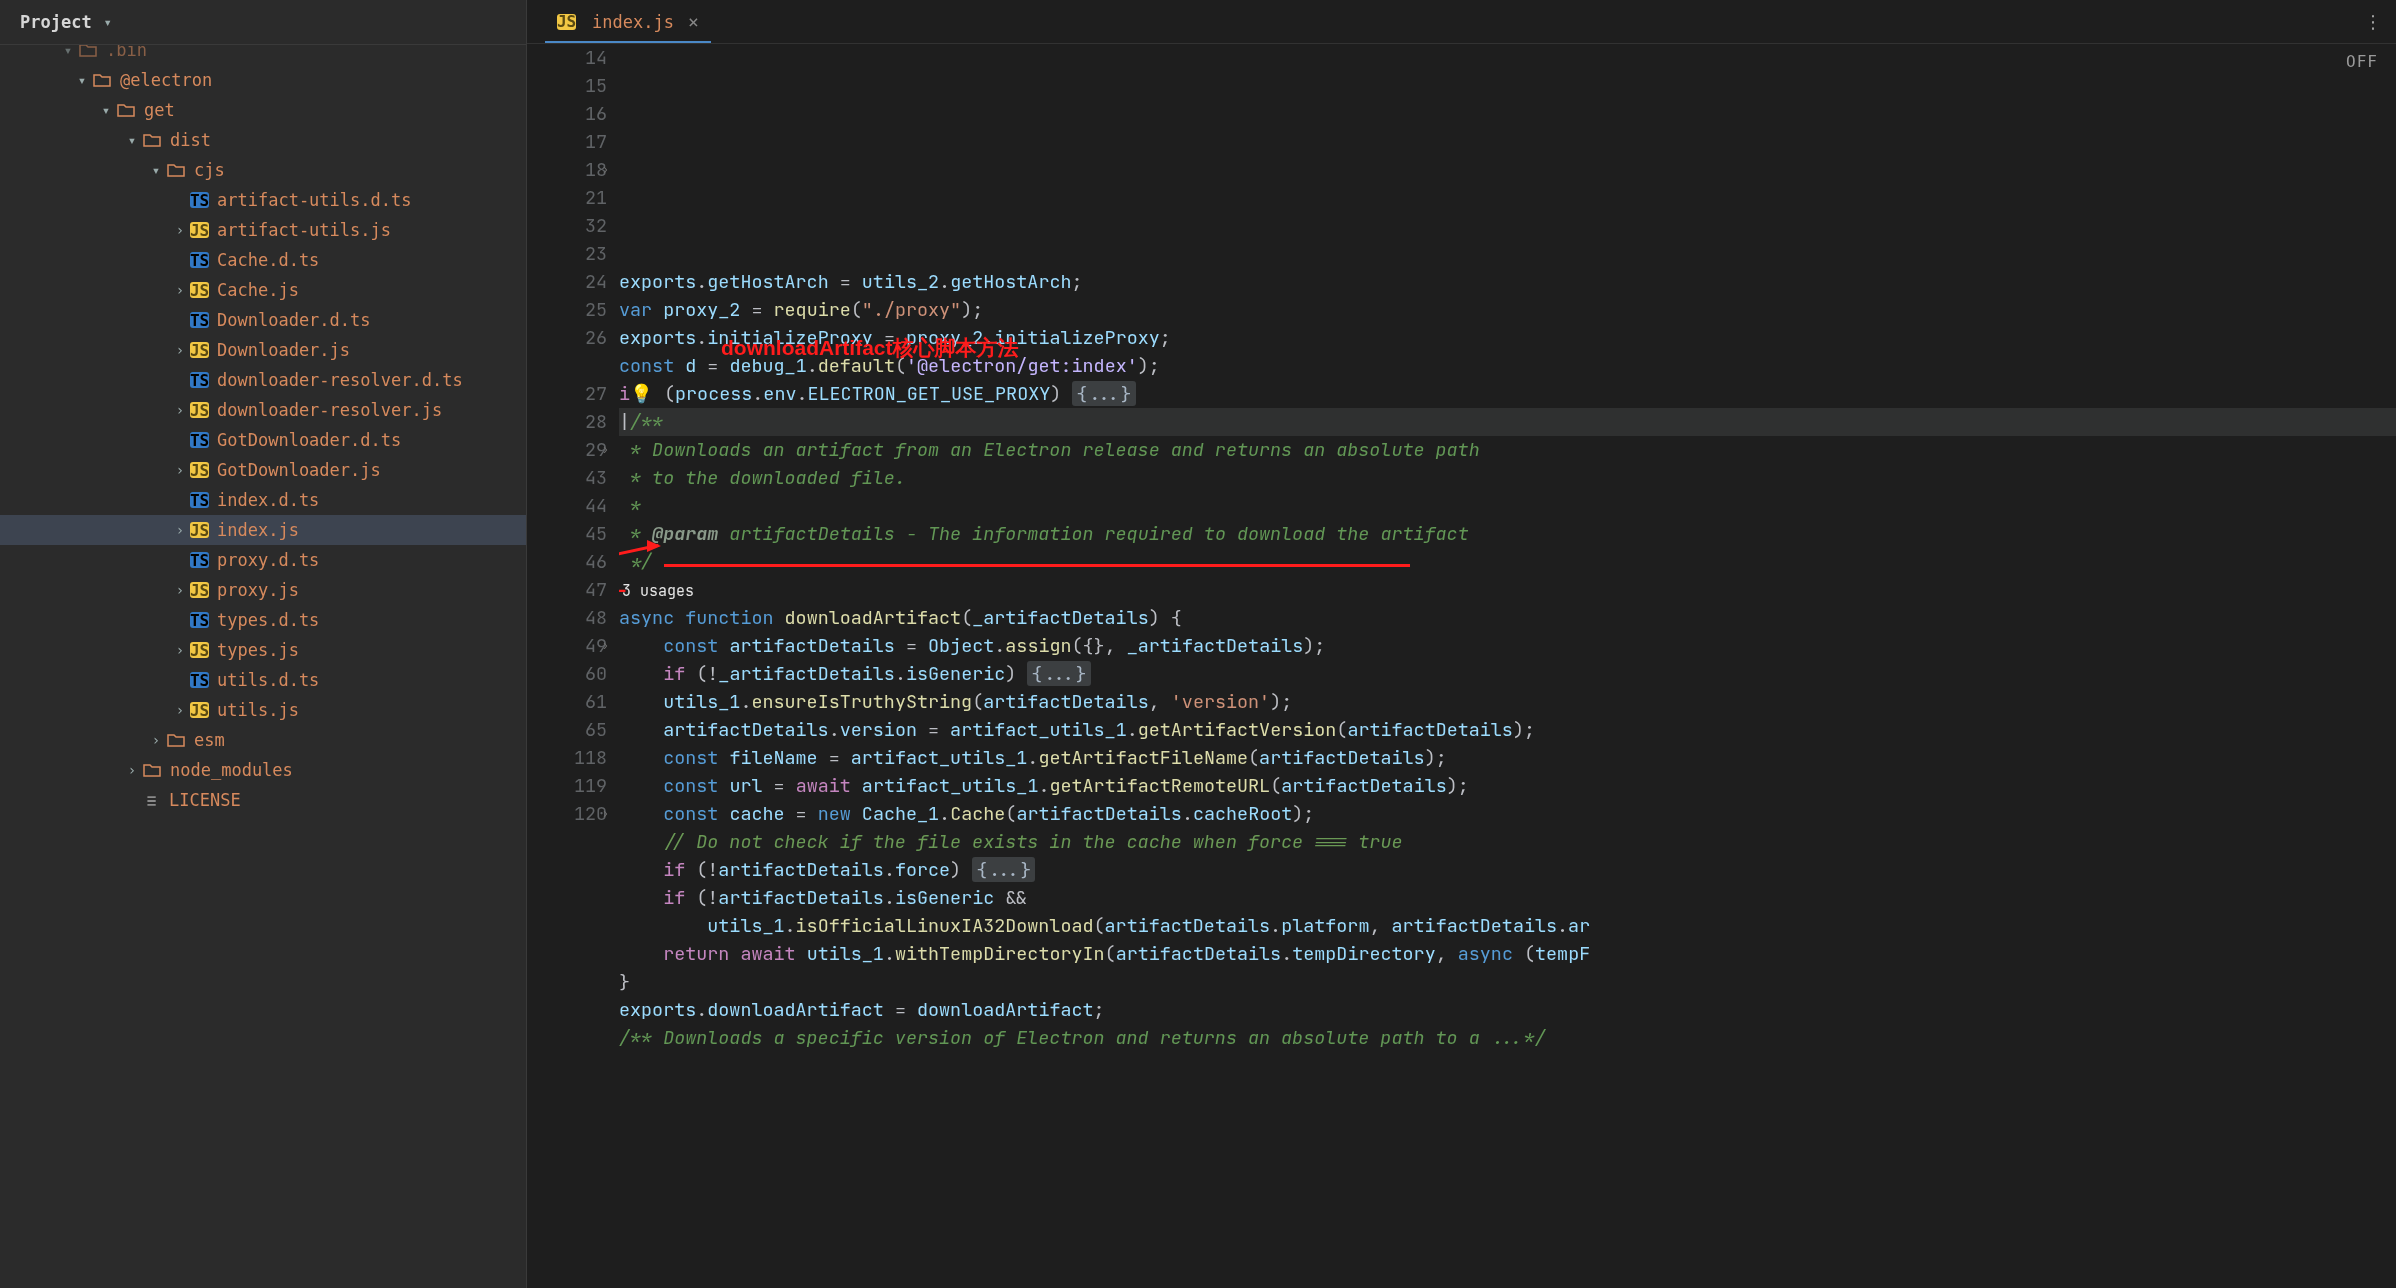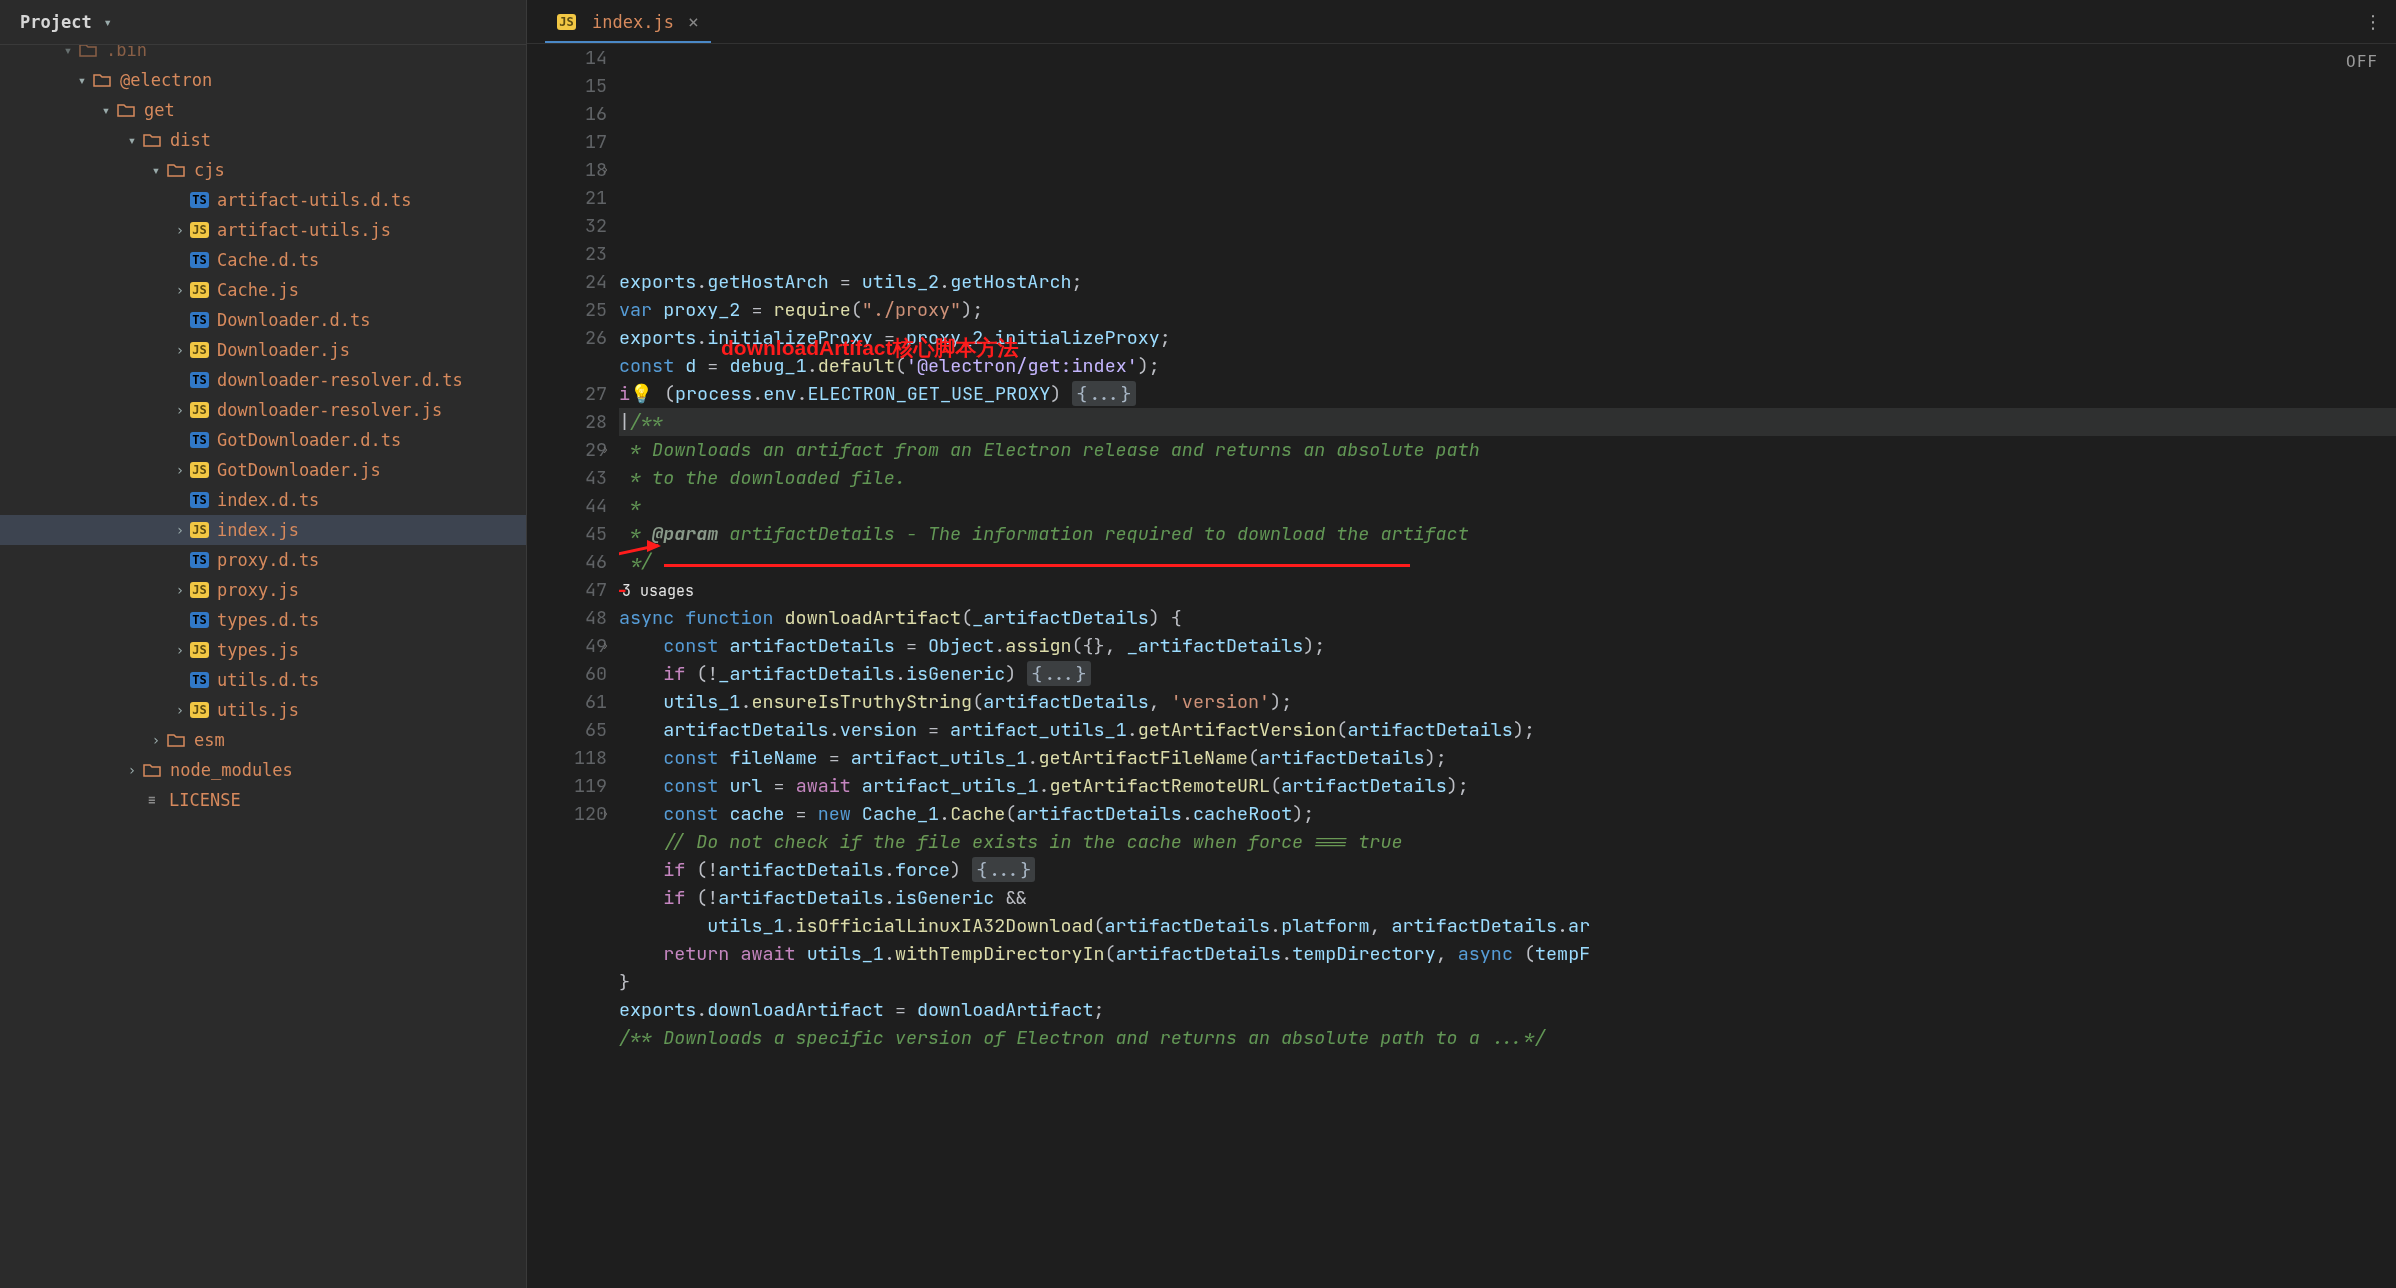--- a/index.html
+++ b/index.html
@@ -9,21 +9,21 @@
 
 
 .sidebar { width: 527px; background: #2b2b2b; display: flex; flex-direction: column; border-right: 1px solid #3a3a3a; }
 .sidebar-header { display: flex; align-items: center; padding: 12px 20px; border-bottom: 1px solid #3a3a3a; }
 .sidebar-title { font-weight: 600; color: #d6d6d6; font-size: 17px; margin-right: 6px; }
 .tree { flex: 1; overflow: auto; padding-top: 4px; }
 .tree-row { display: flex; align-items: center; height: 30px; font-size: 17px; color: #d78a5d; cursor: pointer; white-space: nowrap; }
 .tree-row.selected { background: #3d4450; }
 .tree-row .ind { display: inline-block; }
 .chevron { width: 20px; text-align: center; color: #9aa; font-size: 14px; }
-.icon { width: 19px; height: 16px; display: inline-flex; align-items: center; justify-content: center; margin-right: 8px; font-size: 12px; font-weight: bold; border-radius: 3px; }
+.icon { width: 19px; height: 16px; display: inline-flex; align-items: center; justify-content: center; margin-right: 8px; font-size: 16px; font-weight: bold; border-radius: 3px; }
 .icon.folder { color: #d78a5d; width: 20px; }
 .icon.js { background: #f2c744; color: #5a4a12; }
 .icon.ts { background: #3178c6; color: #000000; }
 .icon.file { color: #8a8a8a; }
 .label { }
 
 
 .editor { flex: 1; background: #1e1e1e; display: flex; flex-direction: column; position: relative; }
 .tabbar { display: flex; align-items: center; height: 44px; border-bottom: 1px solid #323232; padding-left: 18px; }
 .tab { display: flex; align-items: center; gap: 8px; padding: 0 12px; height: 100%; color: #d78a5d; font-size: 17px; border-top: 2px solid transparent; position: relative; }

